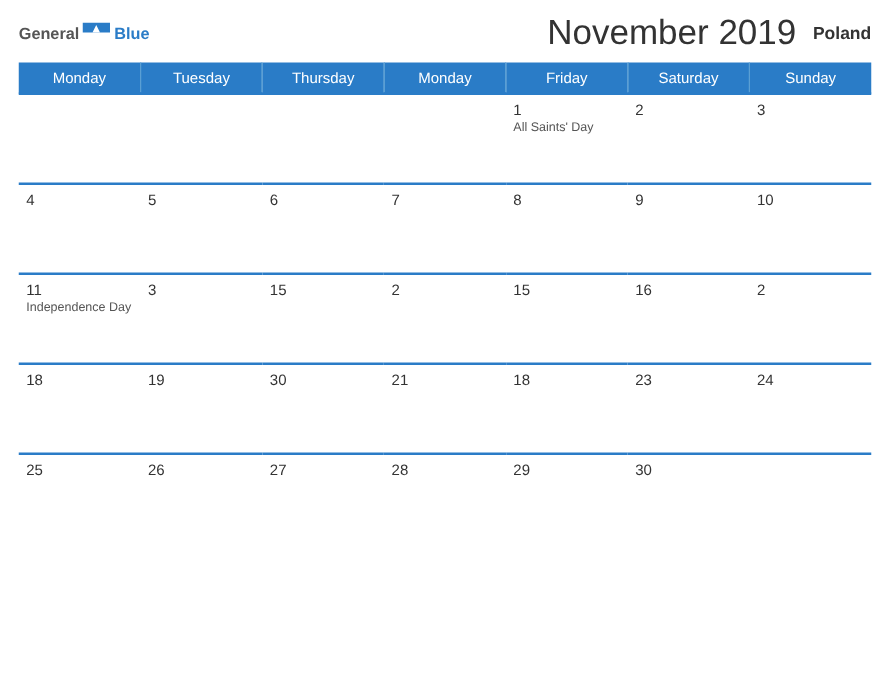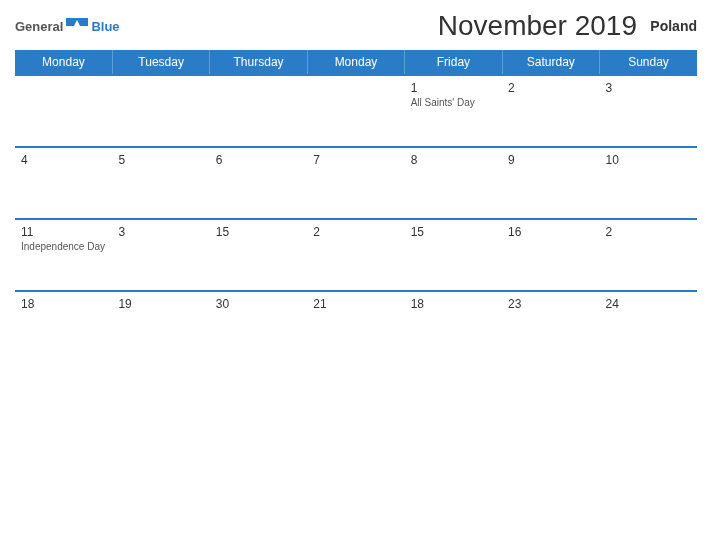--- a/index.html
+++ b/index.html
@@ -214,15 +214,36 @@
           <td>
             <span class="cell-day">18</span>
           </td>
           <td>
             <span class="cell-day">23</span>
           </td>
           <td>
             <span class="cell-day">24</span>
           </td>
         </tr>
+        <tr>
+          <td>
+            <span class="cell-day">25</span>
+          </td>
+          <td>
+            <span class="cell-day">26</span>
+          </td>
+          <td>
+            <span class="cell-day">27</span>
+          </td>
+          <td>
+            <span class="cell-day">28</span>
+          </td>
+          <td>
+            <span class="cell-day">29</span>
+          </td>
+          <td>
+            <span class="cell-day">30</span>
+          </td>
+          <td></td>
+        </tr>
       </tbody>
   </table>
 </div>
 
 </body></html>

